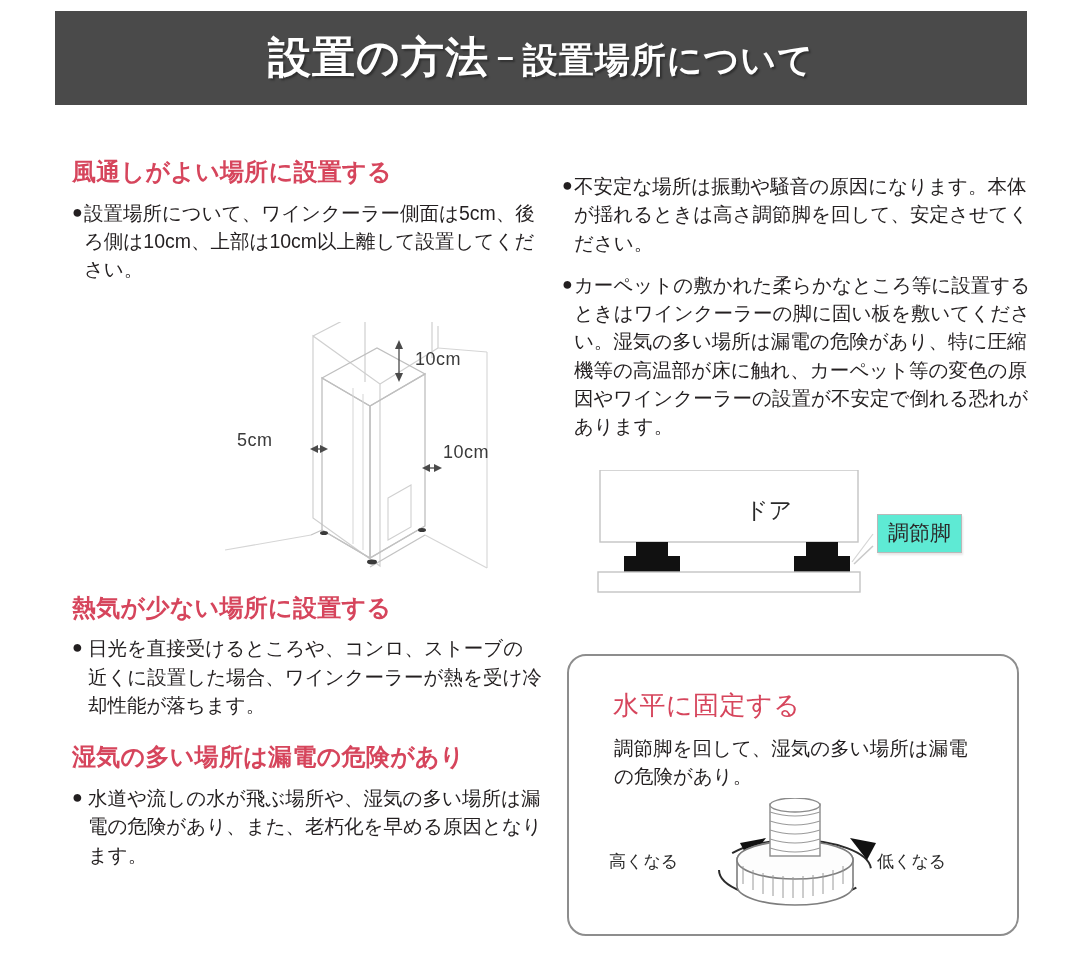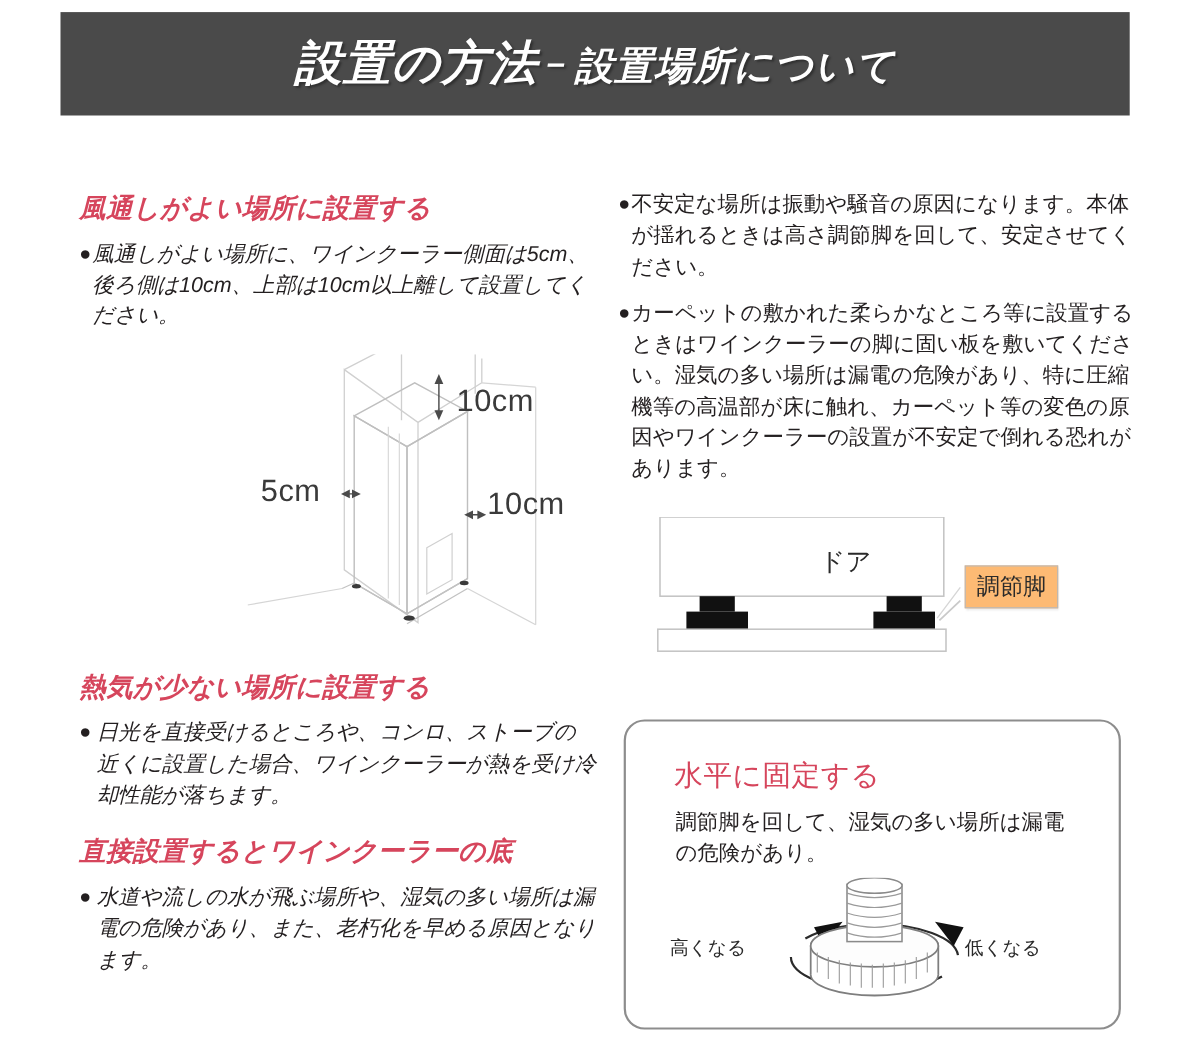--- a/index.html
+++ b/index.html
@@ -20,21 +20,20 @@
   .banner {
     position: absolute;
     left: 55px;
     top: 11px;
     width: 972px;
     height: 94px;
     background: #4a4a4a;
     display: flex;
     align-items: center;
     justify-content: center;
-    font-style: italic;
   }
   .banner-title {
     color: #ffffff;
     font-size: 43px;
     font-weight: bold;
     letter-spacing: 1px;
     white-space: nowrap;
     text-shadow: 2px 2px 2px rgba(0,0,0,0.35);
   }
   .banner-title .sep {
@@ -43,23 +42,22 @@
     vertical-align: 5px;
   }
   .banner-title .sub {
     font-size: 35px;
   }
 
   
   .col-left {
     position: absolute;
     left: 72px;
-    top: 176px;
+    top: 158px;
     width: 470px;
-    font-style: italic;
   }
   .col-right {
     position: absolute;
     left: 562px;
     top: 172px;
     width: 470px;
   }
 
   .section { margin-bottom: 6px; }
 
@@ -91,21 +89,21 @@
   
   .clearance-wrap {
     position: absolute;
     left: 225px;
     top: 322px;
     width: 320px;
     height: 290px;
   }
   .dim-label {
     position: absolute;
-    font-size: 28px;
+    font-size: 18px;
     color: #3a3a3a;
     letter-spacing: 0.5px;
     white-space: nowrap;
   }
   .dim-top  { left: 190px; top: 27px; }
   .dim-left { left: 12px;  top: 108px; }
   .dim-right{ left: 218px; top: 120px; }
 
   
   .door-wrap {
@@ -122,21 +120,21 @@
     font-size: 23px;
     color: #2a2a2a;
     white-space: nowrap;
   }
   .foot-callout {
     position: absolute;
     left: 307px;
     top: 44px;
     padding: 4px 10px 5px 10px;
     border: 1px solid #b9b9b9;
-    background: #fdba74;
+    background: #5eead4;
     font-size: 21px;
     color: #2a2a2a;
     white-space: nowrap;
     box-shadow: 1px 2px 2px rgba(0,0,0,0.10);
   }
 
   
   .level-box {
     position: absolute;
     left: 567px;
@@ -193,36 +191,36 @@
     <span>設置の方法</span><span class="sep">–</span><span class="sub">設置場所について</span>
   </div>
 </div>
 
 <div class="col-left">
 
   <div class="section">
     <h2 class="section-head">風通しがよい場所に設置する</h2>
     <div class="bullet">
       <span class="dot">●</span>
-      <span class="btext">風通しがよい場所に、ワインクーラー側面は5cm、後ろ側は10cm、上部は10cm以上離して設置してください。</span>
+      <span class="btext">設置場所について、ワインクーラー側面は5cm、後ろ側は10cm、上部は10cm以上離して設置してください。</span>
     </div>
   </div>
 
   <div style="height:300px"></div>
 
   <div class="section" style="margin-top:-4px;">
     <h2 class="section-head">熱気が少ない場所に設置する</h2>
     <div class="bullet">
       <span class="dot spaced">●</span>
       <span class="btext">日光を直接受けるところや、コンロ、ストーブの近くに設置した場合、ワインクーラーが熱を受け冷却性能が落ちます。</span>
     </div>
   </div>
 
   <div class="section" style="margin-top:24px;">
-    <h2 class="section-head">直接設置するとワインクーラーの底</h2>
+    <h2 class="section-head">湿気の多い場所は漏電の危険があり</h2>
     <div class="bullet">
       <span class="dot spaced">●</span>
       <span class="btext">水道や流しの水が飛ぶ場所や、湿気の多い場所は漏電の危険があり、また、老朽化を早める原因となります。</span>
     </div>
   </div>
 </div>
 
 <div class="clearance-wrap">
   <svg width="320" height="290" viewBox="0 0 320 290">
     <g fill="none" stroke="#c9c9c9" stroke-width="1.2">

